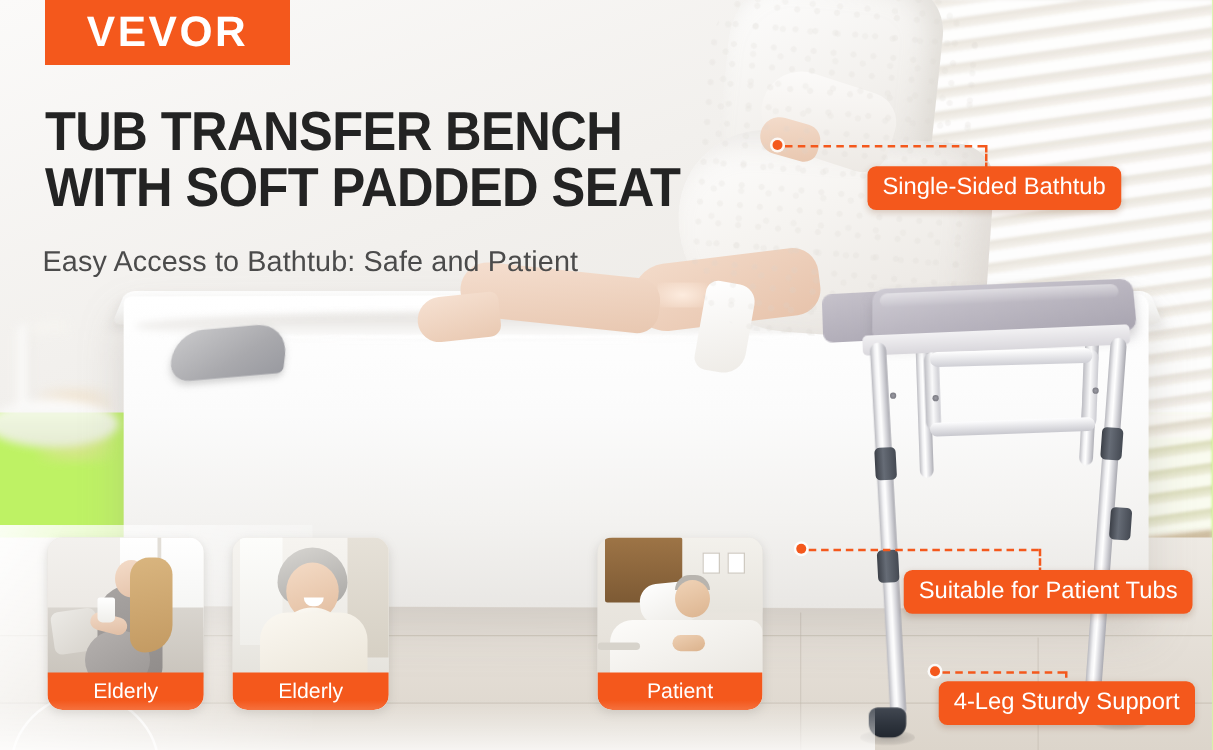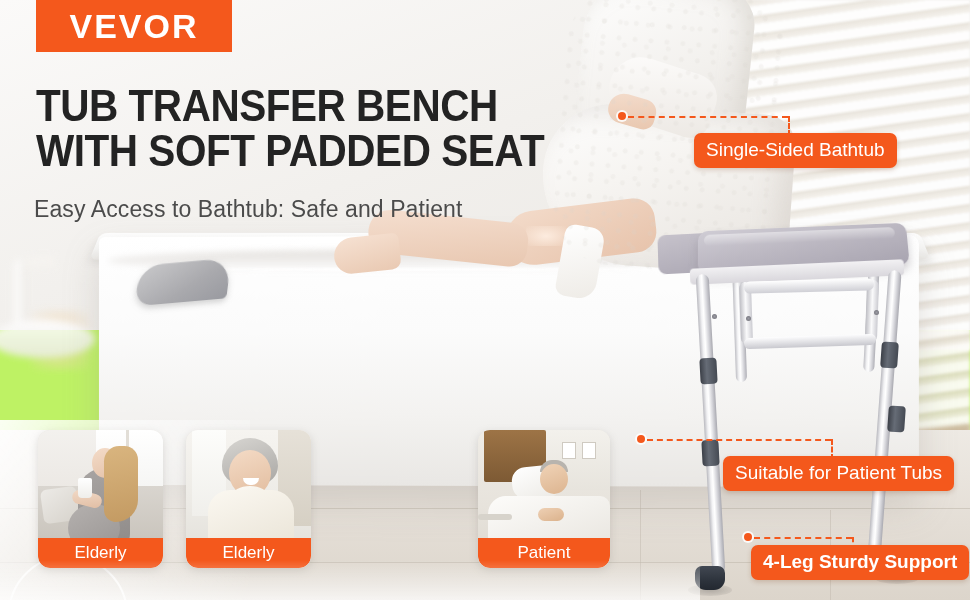--- a/index.html
+++ b/index.html
@@ -325,21 +325,21 @@
     position:absolute;
     background:#f4581c; color:#ffffff;
     border-radius:7px;
     font-size:19px;
     padding:6px 12px 7px 12px;
     white-space:nowrap;
     box-shadow:0 2px 5px rgba(120,60,25,.22);
   }
   .c-armrest  { left:694px; top:133px; }
   .c-tubs     { left:723px; top:456px; }
-  .c-legs     { left:751px; top:545px;font-weight:bold; }
+  .c-legs     { left:751px; top:545px; }
 
   .lead { position:absolute; }
   .lead .dot {
     position:absolute; width:8px; height:8px; border-radius:50%;
     background:#f4581c; box-shadow:0 0 0 2px rgba(255,255,255,.85);
   }
   .lead .hline {
     position:absolute; height:0;
     border-top:2px dashed #f4581c;
   }

